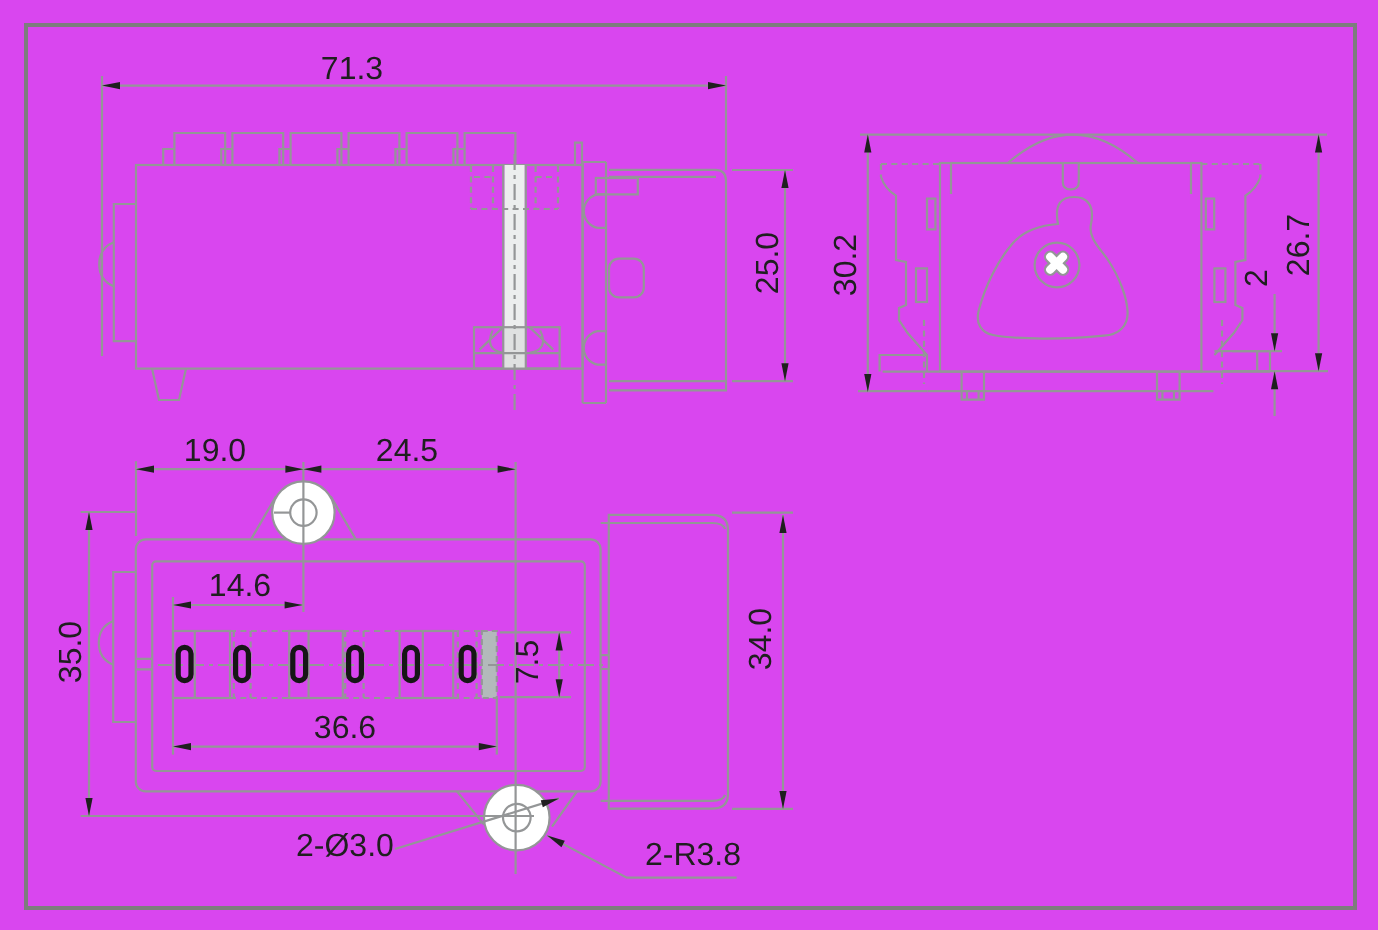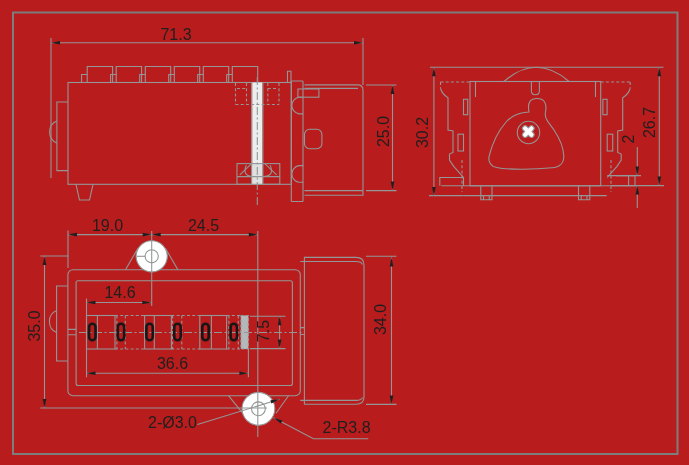--- a/index.html
+++ b/index.html
@@ -1,16 +1,16 @@
 <!DOCTYPE html>
 <html><head>
 <meta charset="utf-8">
 <style>
   html,body{margin:0;padding:0;background:#fff;}
-  .wrap{width:689px;height:465px;position:relative;background:#b91c1c;}
+  .wrap{width:689px;height:465px;position:relative;background:#d946ef;}
   svg{position:absolute;left:0;top:0;}
   text{font-family:"Liberation Sans", sans-serif;fill:#1f1f1f;}
 </style>
 </head>
 <body>
 <div class="wrap">
 <svg width="689" height="465" viewBox="0 0 689 465">
 <defs>
 </defs>
 

